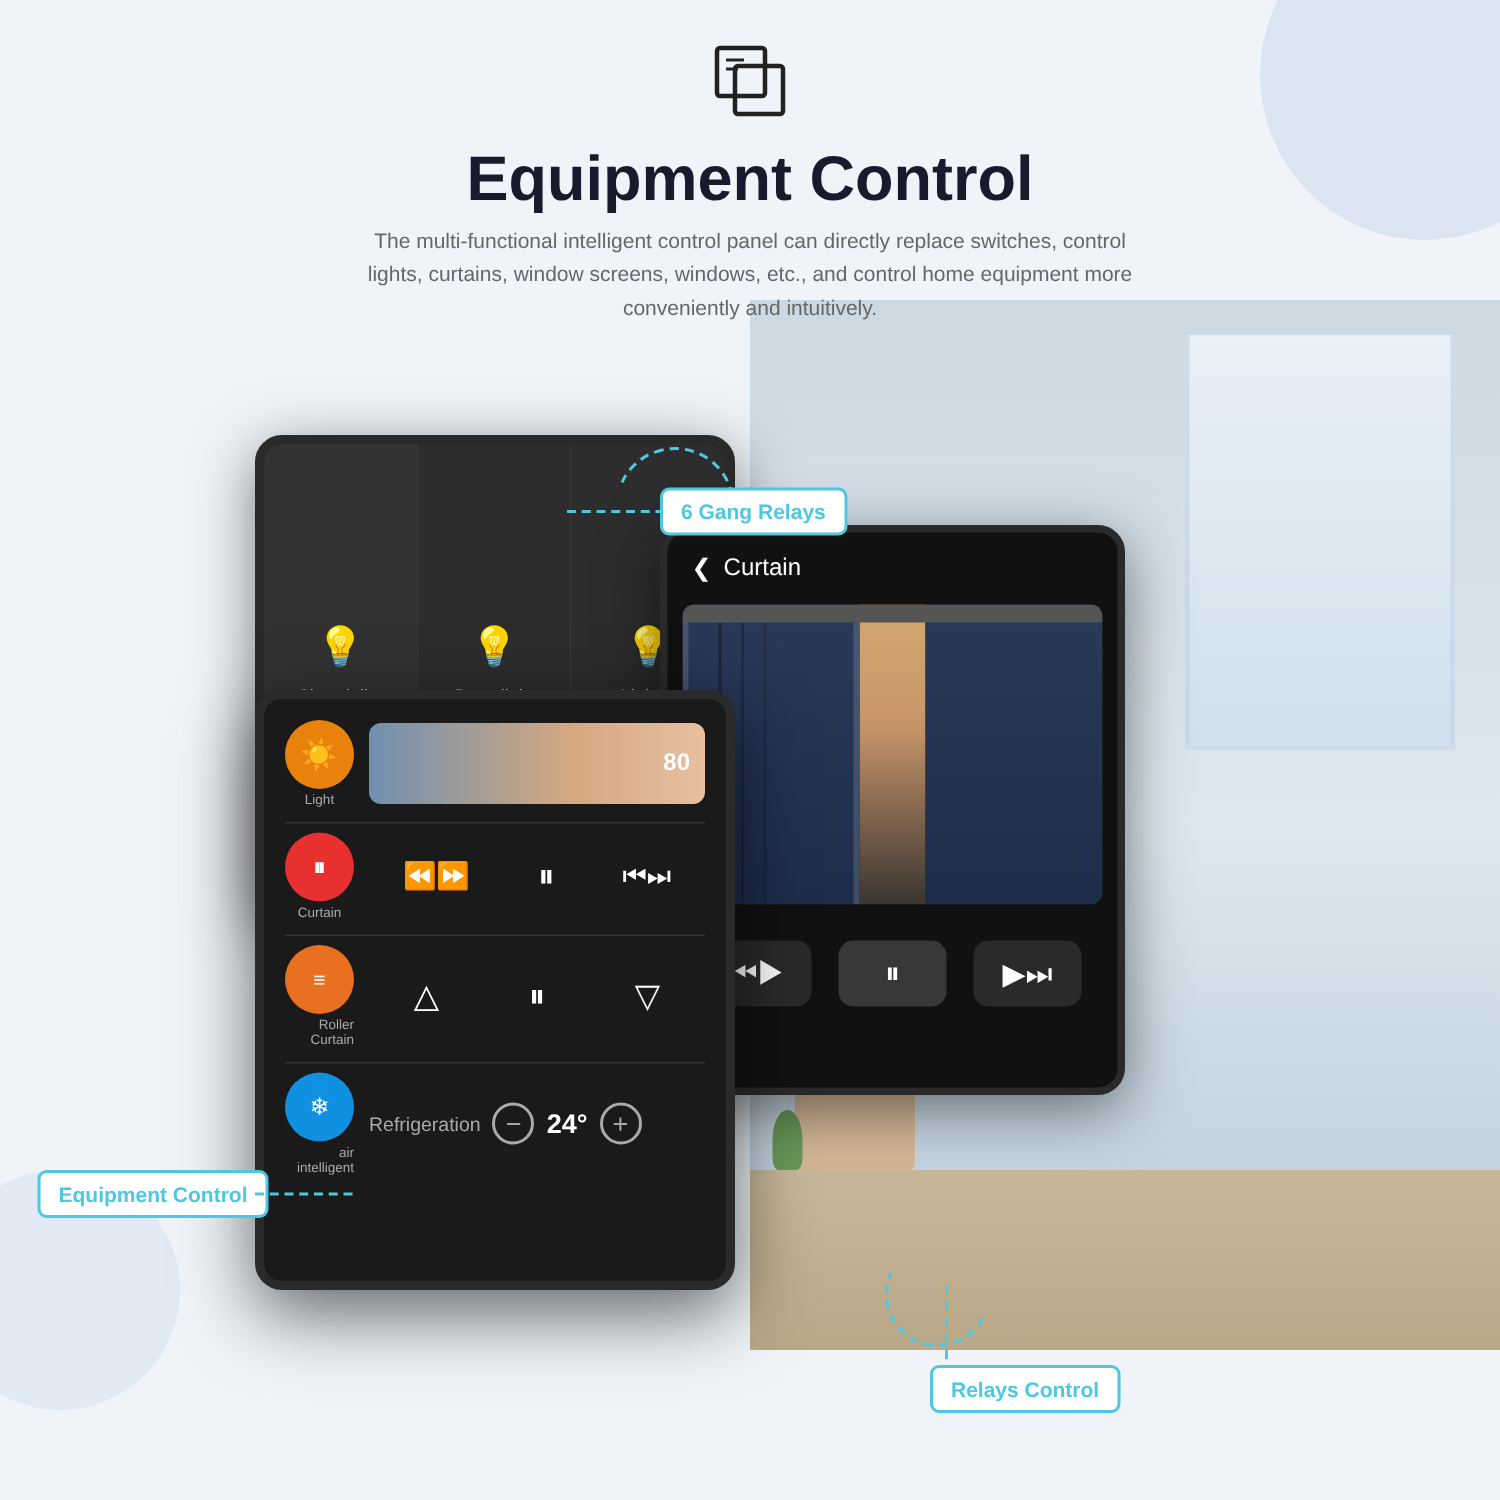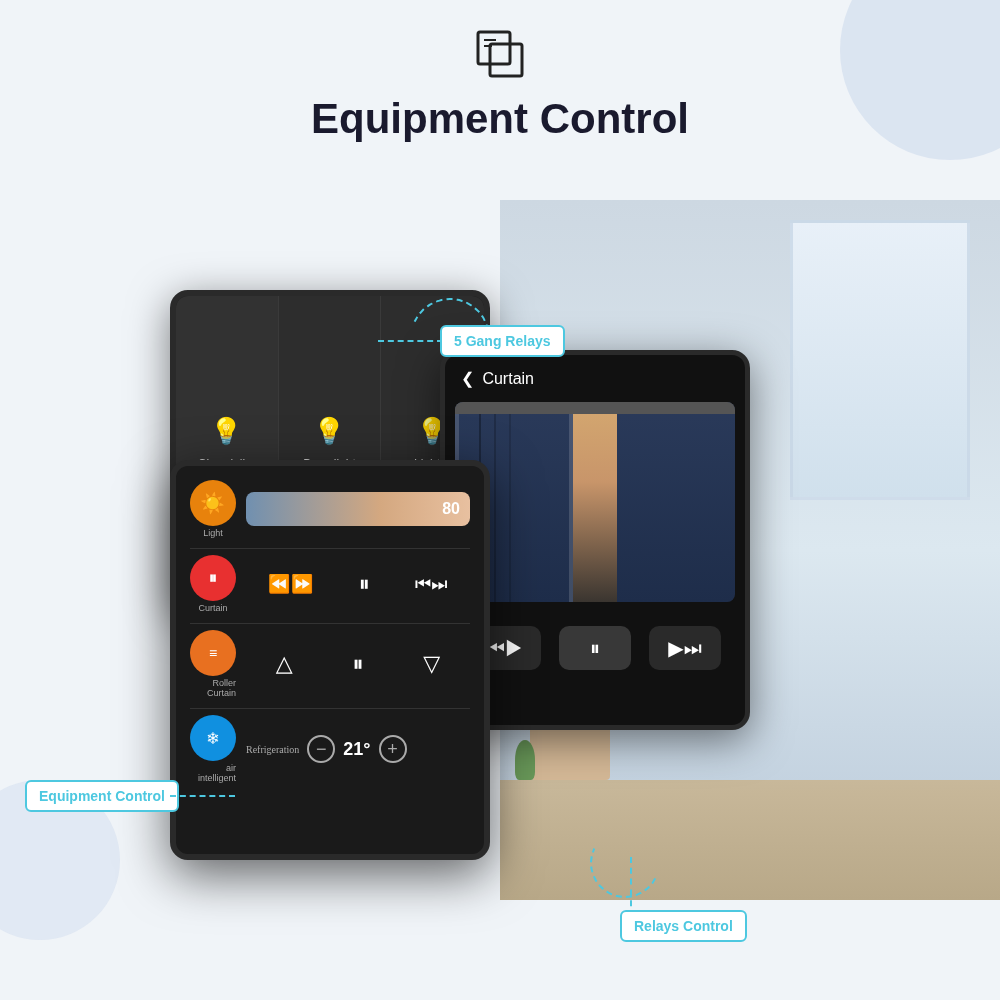--- a/index.html
+++ b/index.html
@@ -366,21 +366,21 @@
       font-size: 20px;
     }
     .eq-icon-orange { background: #e8820c; }
     .eq-icon-red { background: #e83030; }
     .eq-icon-lines { background: #e87020; }
     .eq-icon-ac { background: #1090e0; }
 
     
     .light-slider-row {
       flex: 1;
-      height: 34px;
+      height: 54px;
       background: linear-gradient(90deg, #7090b0 0%, #d4a880 60%, #e8c0a0 100%);
       border-radius: 8px;
       position: relative;
       display: flex;
       align-items: center;
     }
     .light-slider-value {
       position: absolute;
       right: 10px;
       color: #fff;
@@ -402,23 +402,22 @@
     }
 
     
     .ac-controls {
       flex: 1;
       display: flex;
       align-items: center;
       gap: 8px;
     }
     .ac-mode-label {
-      font-size: 10px;
+      font-size: 13px;
       color: #aaa;
-      font-family: Liberation Serif, serif;
     }
     .ac-minus, .ac-plus {
       width: 28px;
       height: 28px;
       border-radius: 50%;
       border: 2px solid #aaa;
       display: flex;
       align-items: center;
       justify-content: center;
       color: #aaa;
@@ -557,20 +556,21 @@
   <div class="header-icon">
     <svg width="60" height="55" viewBox="0 0 60 55">
       <rect x="8" y="2" width="32" height="32" fill="none" stroke="#222" stroke-width="3" rx="2"></rect>
       <rect x="20" y="14" width="32" height="32" fill="none" stroke="#222" stroke-width="3" rx="2"></rect>
 
       <line x1="14" y1="10" x2="26" y2="10" stroke="#222" stroke-width="2"></line>
       <line x1="14" y1="16" x2="22" y2="16" stroke="#222" stroke-width="2"></line>
     </svg>
   </div>
   <h1 class="header-title">Equipment Control</h1>
+  <p class="header-desc">The multi-functional intelligent control panel can directly replace switches, control lights, curtains, window screens, windows, etc., and control home equipment more conveniently and intuitively.</p>
 </div>
 
 <div class="devices-area">
 
   <div class="device-light-panel">
     <div class="light-panel-inner">
       <div class="light-col light-col-active">
         <div class="light-icon-sun">💡</div>
         <div class="light-name">Chandelier</div>
         <div class="light-slider-mini"></div>
@@ -583,21 +583,21 @@
       <div class="light-col">
         <div class="light-icon-sun">💡</div>
         <div class="light-name">Light S</div>
         <div class="light-slider-mini"></div>
       </div>
     </div>
   </div>
 
   <div class="dashed-arc"></div>
   <div class="dashed-line-3gang"></div>
-  <div class="label-3gang">5 Gang Relays</div>
+  <div class="label-3gang">6 Gang Relays</div>
 
   <div class="device-curtain-panel">
     <div class="curtain-header">
       <span class="curtain-back-arrow">❮</span>
       <span class="curtain-title-text">Curtain</span>
     </div>
     <div class="curtain-visual">
       <div class="curtain-rod"></div>
       <div class="curtain-left"></div>
       <div class="curtain-center"></div>
@@ -670,21 +670,21 @@
 
     <div class="eq-row-wrapper">
       <div class="eq-row">
         <div class="eq-icon-col">
           <div class="eq-icon-circle eq-icon-ac" style="color:white; font-size:16px;">❄</div>
           <span class="icon-label">air intelligent</span>
         </div>
         <div class="ac-controls">
           <span class="ac-mode-label">Refrigeration</span>
           <div class="ac-minus">−</div>
-          <span class="ac-temp">21°</span>
+          <span class="ac-temp">24°</span>
           <div class="ac-plus">+</div>
         </div>
       </div>
     </div>
 
   </div>
 
   <div class="label-equipment">Equipment Control</div>
   <div class="dashed-line-equipment"></div>
 

